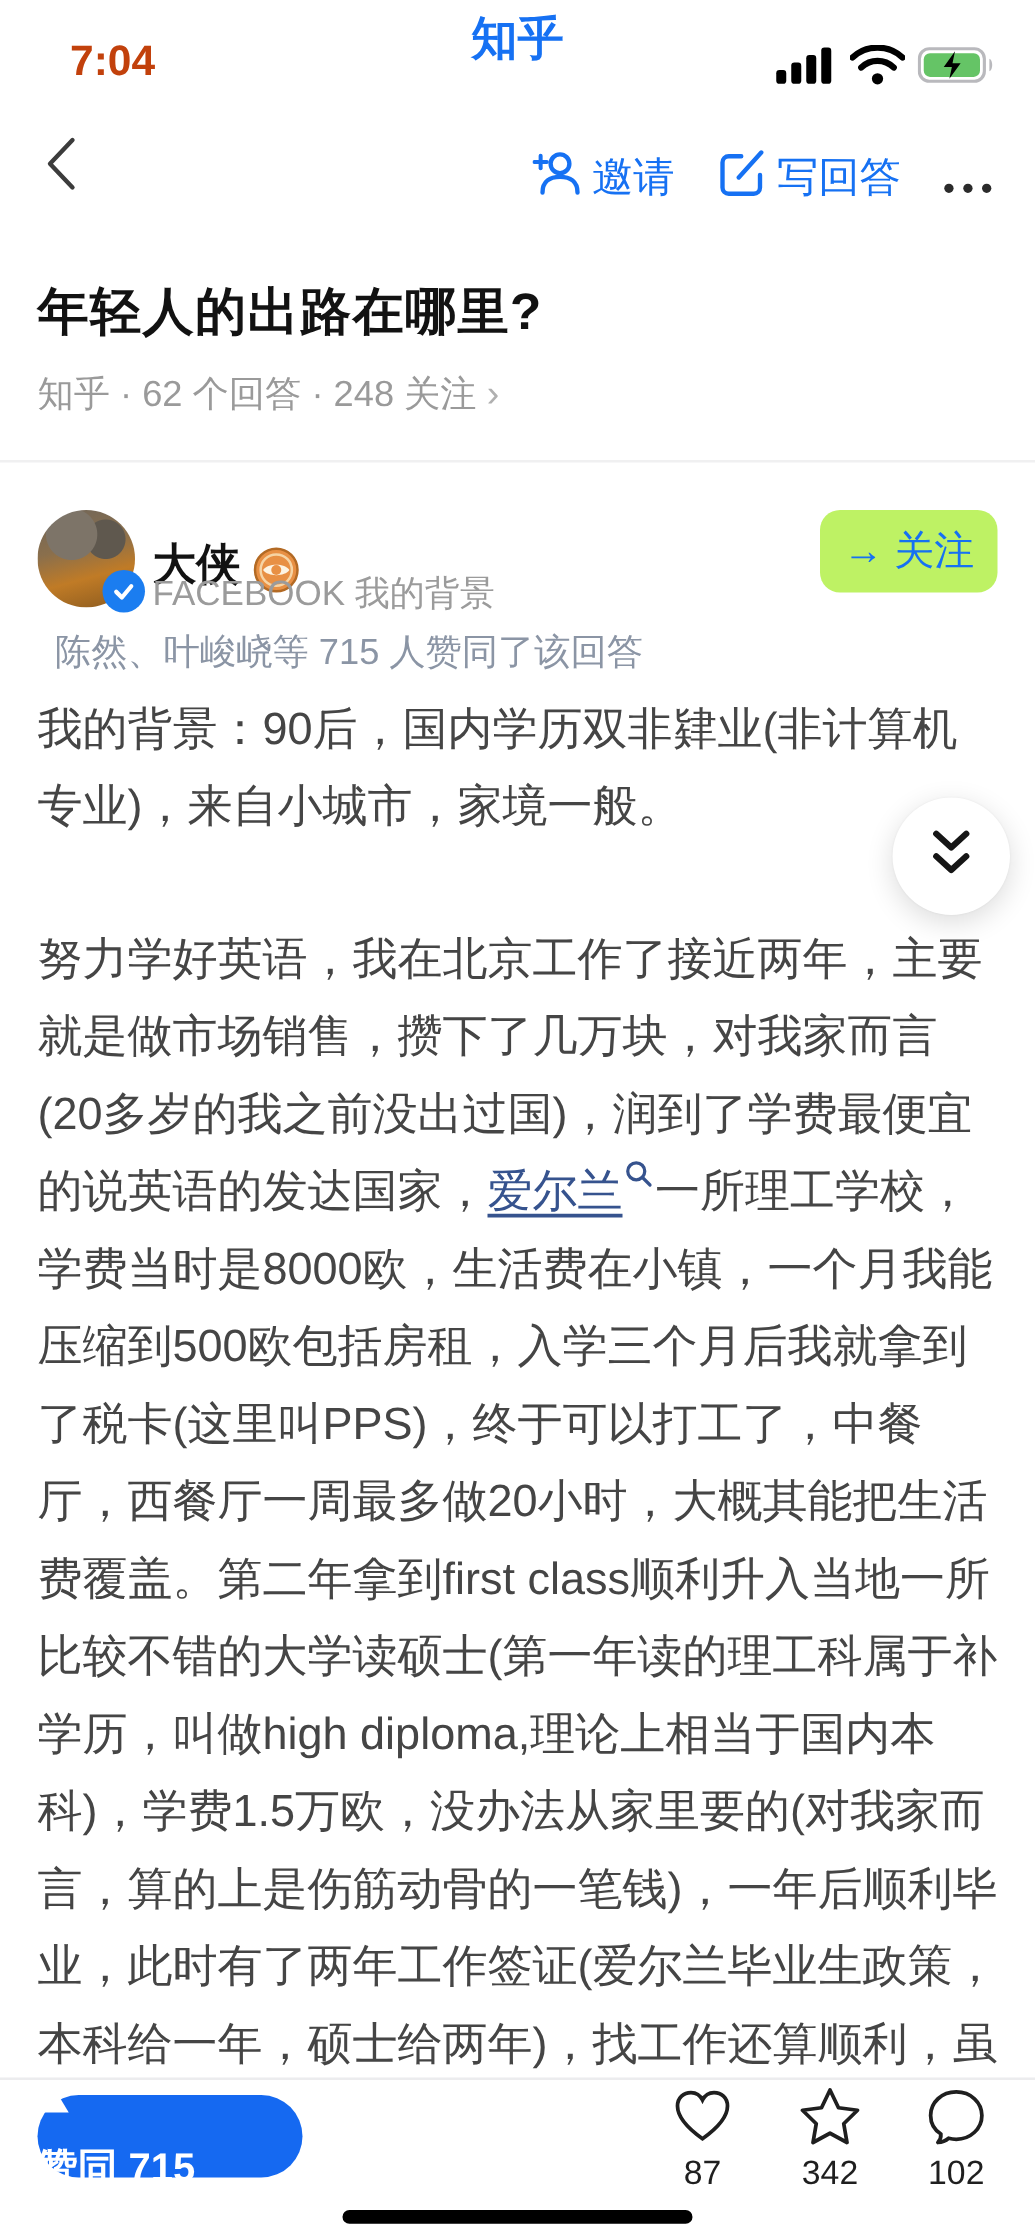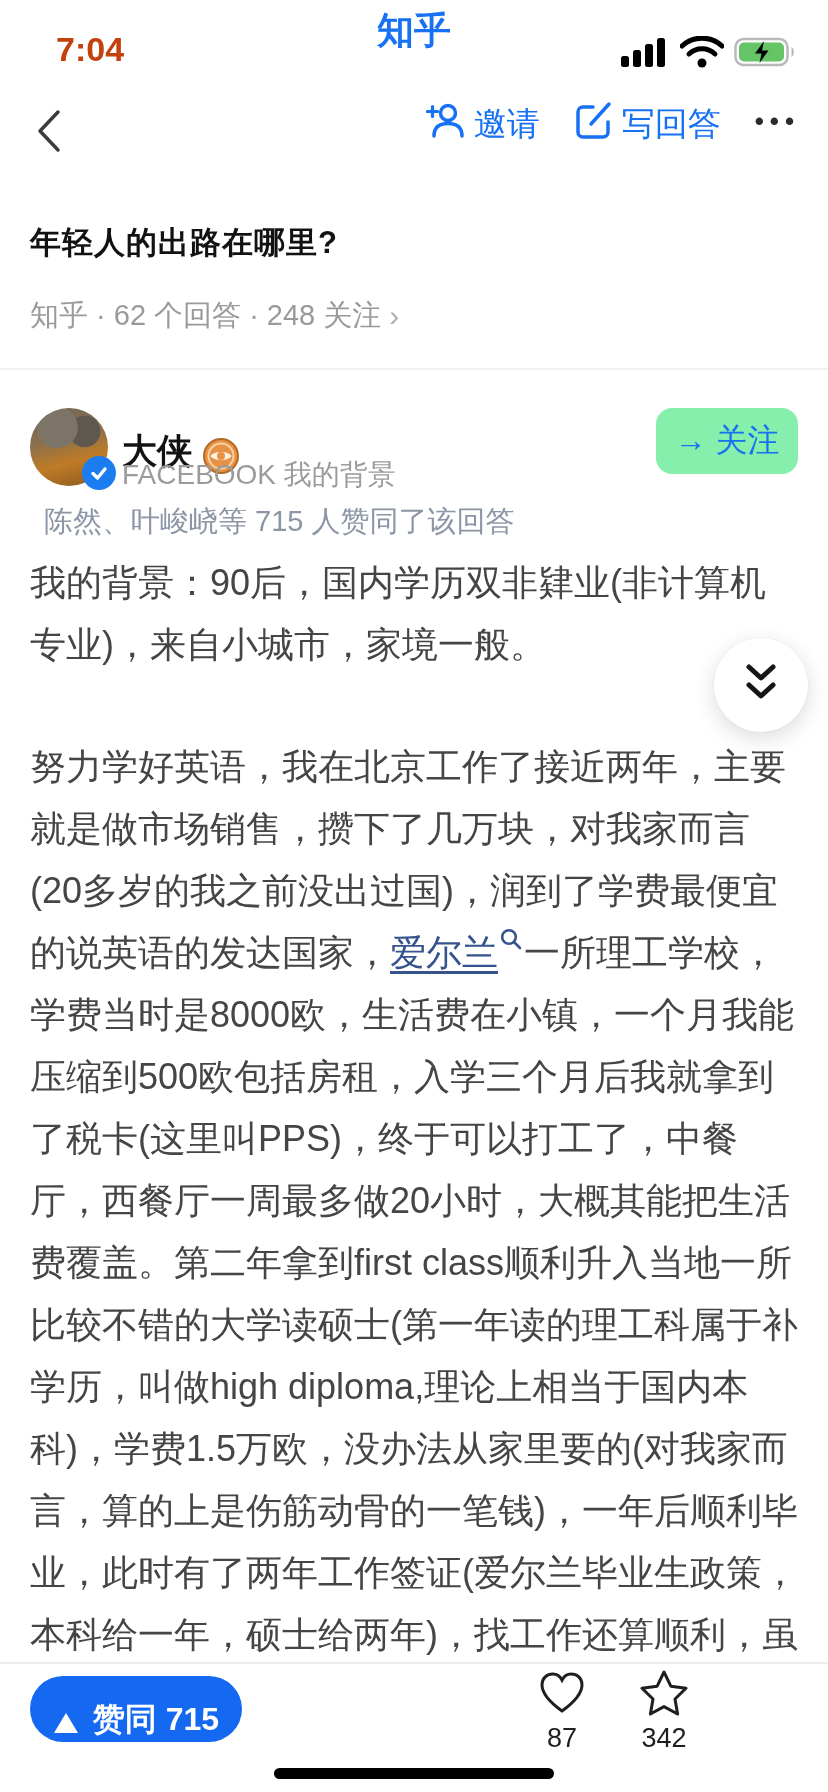--- a/index.html
+++ b/index.html
@@ -19,29 +19,29 @@
   }
   .status-icons {
     position:absolute; top:36px; right:32px;
     display:flex; align-items:center; gap:10px;
   }
   
   .navbar { position:absolute; top:100px; left:0; width:100%; height:66px; }
   .back-btn { position:absolute; left:26px; top:6px; width:48px; height:52px; }
   .nav-right {
     position:absolute; right:28px; top:0; height:66px;
-    display:flex; align-items:flex-start; gap:34px;
+    display:flex; align-items:flex-end; gap:34px;
   }
   .nav-action { display:flex; align-items:center; gap:8px; color:#1671F3;
     font-size:33px; font-weight:500; }
   .nav-more { color:#2b2b2b; font-size:26px; font-weight:700; letter-spacing:6px; padding-top:6px;}
   
   .q-title {
     position:absolute; top:222px; left:30px; width:740px;
-    font-size:31px; font-weight:700; color:#121212; letter-spacing:1px;
+    font-size:41px; font-weight:700; color:#121212; letter-spacing:1px;
   }
   .q-meta {
     position:absolute; top:296px; left:30px;
     font-size:29px; color:#9a9a9a; display:flex; align-items:center; gap:8px;
   }
   .q-meta .chev { font-size:30px; color:#b0b0b0; }
   .divider { position:absolute; top:368px; left:0; width:100%; height:2px; background:#f0f0f1; }
   
   .author-row { position:absolute; top:400px; left:30px; right:30px; height:96px; }
   .avatar {
@@ -55,21 +55,21 @@
   .verify-badge {
     position:absolute; left:52px; top:56px; width:34px; height:34px; border-radius:50%;
     background:#1b7df0; display:flex; align-items:center; justify-content:center;
   }
   .author-name-row { position:absolute; left:92px; top:10px; display:flex; align-items:flex-end; gap:10px;margin-top:18px; }
   .author-name { font-size:35px; font-weight:700; color:#121212; }
   .member-badge { width:38px; height:38px; }
   .author-headline { position:absolute; left:92px; top:56px; font-size:28px; color:#9b9b9b; }
   .follow-btn {
     position:absolute; right:0; top:8px; width:142px; height:66px; border-radius:16px;
-    background:#86efac; border:none; color:#1671F3; font-size:32px; font-weight:500;
+    background:#bef264; border:none; color:#1671F3; font-size:32px; font-weight:500;
     display:flex; align-items:center; justify-content:center; gap:6px;
     font-family:inherit;
   }
   
   .endorsement { position:absolute; top:502px; left:44px; font-size:29px; color:#8B95A5; }
   
   .answer-body {
     position:absolute; top:552px; left:30px; width:768px;
     font-size:36px; line-height:62px; color:#454545;
   }
@@ -82,22 +82,22 @@
     background:#ffffff; box-shadow:0 6px 22px rgba(0,0,0,0.14), 0 0 2px rgba(0,0,0,0.06);
     display:flex; align-items:center; justify-content:center; border:none;
   }
   
   .bottom-bar {
     position:absolute; left:0; top:1662px; width:828px; height:130px;
     background:#ffffff; border-top:2px solid #ececee;
   }
   .upvote-btn {
     position:absolute; left:30px; top:12px; width:212px; height:66px; border-radius:34px;
-    background:#1569F1; border:none; color:#ffffff; display:flex; align-items:flex-end;
-    justify-content:center; gap:14px; font-size:32px; font-weight:600; font-family:inherit;
+    background:#1569F1; border:none; color:#ffffff; display:flex; align-items:flex-start;
+    justify-content:center; gap:14px; font-size:32px; font-weight:600; font-family:inherit;flex-direction:column;
   }
   .action-item {
     position:absolute; top:6px; width:88px; display:flex; flex-direction:column;
     align-items:center; gap:4px; background:none; border:none; font-family:inherit;
   }
   .action-item .cnt { font-size:27px; color:#1f1f1f; }
   .act-like { left:518px; } .act-fav { left:620px; } .act-cmt { left:721px; }
   .home-indicator {
     position:absolute; left:274px; top:1768px; width:280px; height:11px;
     border-radius:6px; background:#000;
@@ -236,15 +236,23 @@
 
   <button class="action-item act-fav">
     <span>
       <svg width="48" height="46" viewBox="0 0 48 46">
         <polygon points="24,2 30.8,16.2 46,18.2 35,29 37.6,44 24,36.6 10.4,44 13,29 2,18.2 17.2,16.2" fill="none" stroke="#1f1f1f" stroke-width="3" stroke-linejoin="round"></polygon>
       </svg>
     </span>
     <span class="cnt">342</span>
   </button>
 
+  <button class="action-item act-cmt">
+    <span>
+      <svg width="48" height="46" viewBox="0 0 48 46">
+        <path d="M24 3.5 C12.4 3.5 3.5 11.9 3.5 22.3 C3.5 28.5 6.7 33.9 11.7 37.2 C11.9 39.8 10.9 42.3 9.3 44 C12.7 43.8 15.7 42.5 17.9 40.6 C19.8 41.1 21.9 41.4 24 41.4 C35.6 41.4 44.5 32.8 44.5 22.4 C44.5 11.9 35.6 3.5 24 3.5 Z" fill="none" stroke="#1f1f1f" stroke-width="3" stroke-linejoin="round"></path>
+      </svg>
+    </span>
+    <span class="cnt">102</span>
+  </button>
 </div>
 
 <div class="home-indicator"></div>
 
 </body></html>

